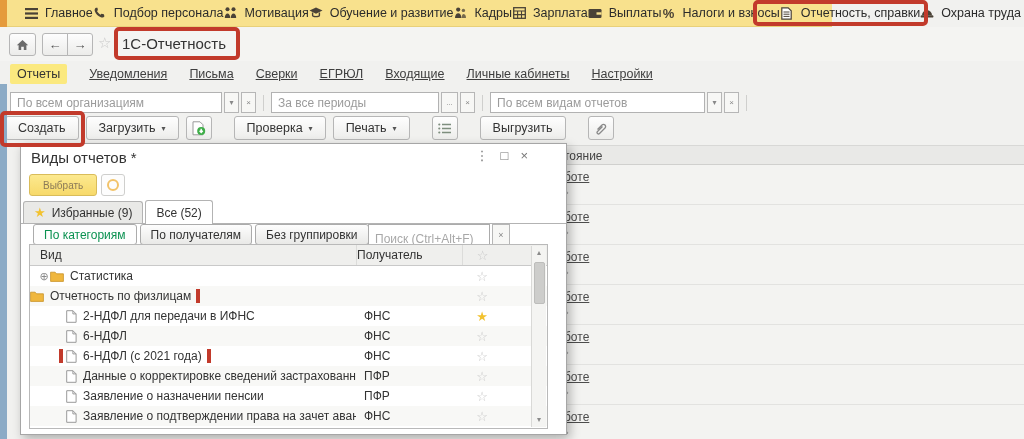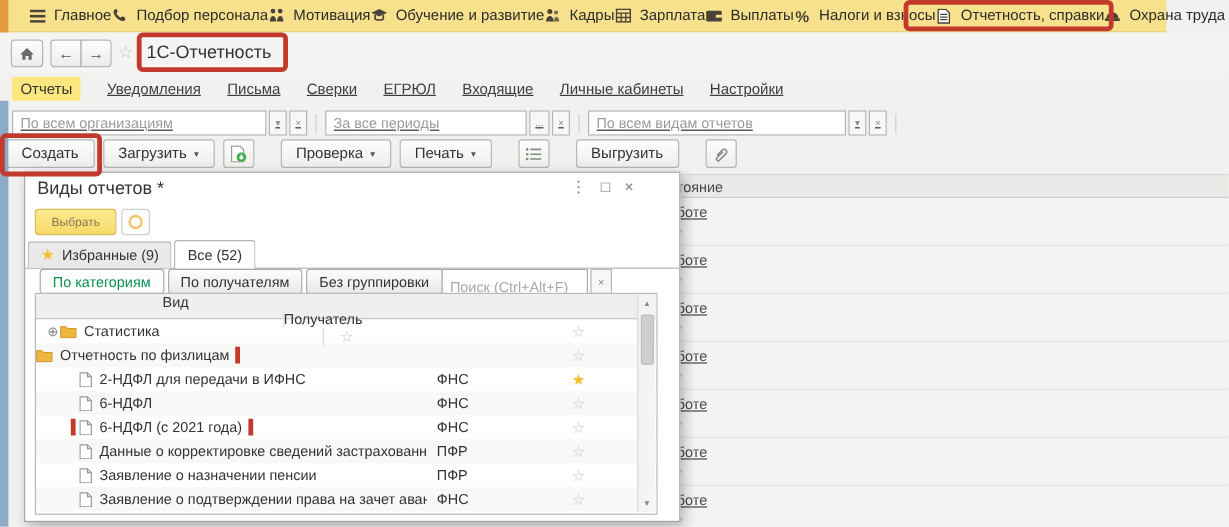--- a/index.html
+++ b/index.html
@@ -5,21 +5,21 @@
   * { box-sizing: border-box; margin: 0; padding: 0; }
   html,body { width:1024px; height:439px; overflow:hidden; }
   body {
     position:relative;
     background:#f1f1ef;
     font-family:"Liberation Sans", sans-serif;
     color:#333;
   }
   
   .menubar {
-    position:absolute; left:0; top:0; width:972px; height:27px;
+    position:absolute; left:0; top:0; width:832px; height:27px;
     background:#f8e18d; display:flex; align-items:center;
     justify-content:space-between; padding:0 16px 0 24px;
     border-bottom:1px solid #e8d07a;
   }
   .edge-strip-orange { position:absolute; left:0; top:0; width:7px; height:27px; background:#e59b3c; z-index:3; }
   .edge-strip-blue { position:absolute; left:0; top:84px; width:7px; height:355px; background:#8cabc6; z-index:1; }
   .menu-item { position:relative; display:flex; align-items:center; gap:7px; font-size:12.5px; color:#2b2b2b; cursor:default; white-space:nowrap; }
   .micon { display:inline-flex; width:14px; height:14px; align-items:center; justify-content:center; }
   .micon svg { display:block; }
   .pct { font-weight:bold; font-size:13px; color:#4a4236; }
@@ -33,21 +33,21 @@
     font-size:13px; color:#555;
   }
   .star-fav { position:absolute; left:98px; top:7px; font-size:15px; color:#c9c9c9; }
   .page-title { position:relative; display:inline-block; font-size:15px; color:#333; }
   .title-wrap { position:absolute; left:122px; top:8px;text-align:center; }
   
   .sections { position:absolute; left:10px; top:64px; display:flex; align-items:center; gap:22px; font-size:12.5px; }
   .sec-link { color:#3e3e3e; text-decoration:underline; cursor:pointer; white-space:nowrap; }
   .sec-active { background:#fbe97f; padding:3px 7px; border-radius:2px; text-decoration:none; color:#333; }
   
-  .filters { position:absolute; left:10px; top:92px; display:flex; align-items:center; height:21px;text-decoration:underline; }
+  .filters { position:absolute; left:10px; top:92px; display:flex; align-items:center; height:21px; }
   .f-input {
     height:21px; border:1px solid #b2b2b2; background:#fff; color:#9b9b9b;
     font-size:12px; padding:0 6px; font-family:"Liberation Sans", sans-serif;
   }
   .f-btn {
     width:15px; height:21px; margin-left:2px; border:1px solid #b6b6b6; background:#f7f7f5;
     font-size:8px; color:#888; display:flex; align-items:center; justify-content:center;
   }
   .f-sep { width:1px; height:16px; background:#cfcfcd; margin:0 7px; }
   
@@ -98,21 +98,21 @@
     height:21px; padding:0 10px; display:flex; align-items:center;
     background:linear-gradient(#fdfdfd,#e9e9e7); border:1px solid #ababab; border-radius:3px;
     font-size:12px; color:#333; cursor:pointer;
   }
   .g-active { color:#0a9150; background:#fdfdfd; }
   .search-box { position:absolute; left:347px; top:80px; display:flex; }
   .search-input { width:122px; height:21px; border:1px solid #ababab; font-size:12px; padding:14px 6px; font-family:"Liberation Sans", sans-serif; color:#0369a1; }
   .search-input::placeholder { color:#a8a8a8; }
   .search-clear { width:18px; height:21px; margin-left:2px; border:1px solid #b6b6b6; background:#f7f7f5; font-size:9px; color:#888; display:flex; align-items:center; justify-content:center; }
   .list { position:absolute; left:8px; top:100px; width:519px; height:185px; border:1px solid #b9b9b9; background:#fff; overflow:hidden; }
-  .l-head { height:21px; background:#efefed; border-bottom:1px solid #c9c9c9; display:flex; align-items:center; font-size:12px; color:#333;flex-direction:column; }
+  .l-head { height:21px; background:#efefed; border-bottom:1px solid #c9c9c9; display:flex; align-items:center; font-size:12px; color:#333; }
   .col-kind { width:326px; padding-left:10px; }
   .col-recv { width:106px; border-left:1px solid #dcdcda; padding-left:0; height:100%; display:flex; align-items:center; }
   .col-star { width:40px; border-left:1px solid #dcdcda; height:100%; display:flex; align-items:center; justify-content:center; color:#c9c9c9; font-size:13px; }
   .lrow { height:20px; display:flex; align-items:center; font-size:12px; color:#333; }
   .lrow:nth-child(odd) { background:#f8f8f6; }
   .cell-kind { width:326px; display:flex; align-items:center; overflow:hidden; white-space:nowrap; }
   .cell-recv { width:106px; padding-left:8px; }
   .cell-star { width:40px; text-align:center; font-size:13px; color:#c9c9c9; }
   .cell-star.on { color:#f2c230; }
   .expand { width:12px; margin-left:8px; font-size:11px; color:#8a8a8a; text-align:center; }

